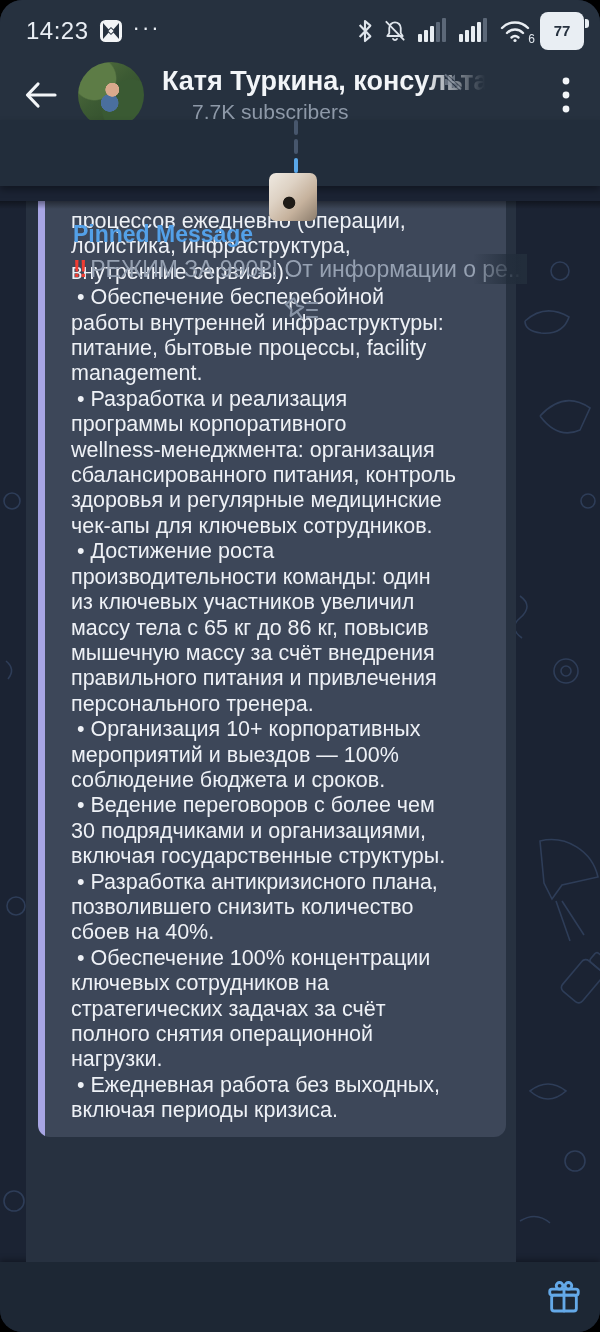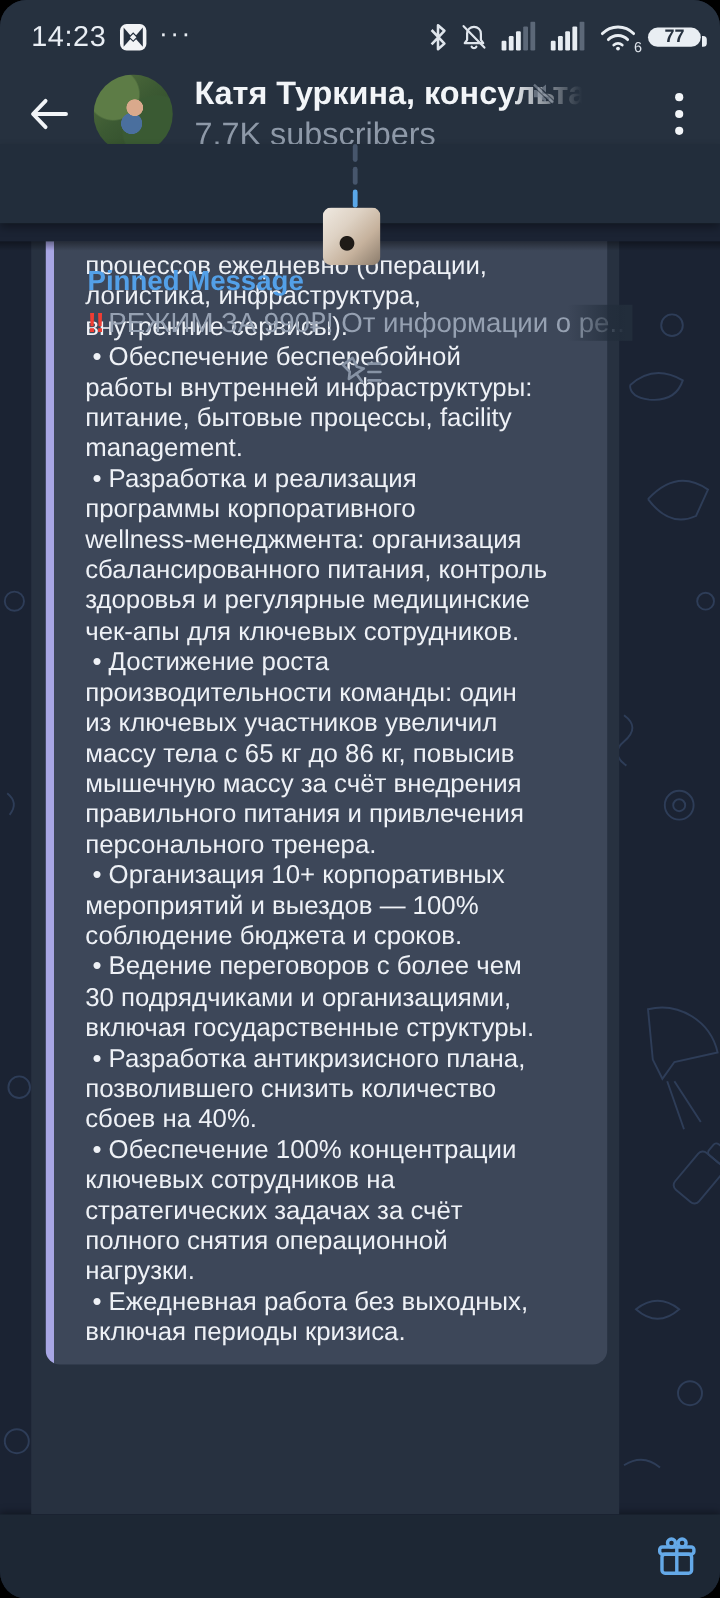--- a/index.html
+++ b/index.html
@@ -17,21 +17,21 @@
     padding:6px 16px 0 26px;
   }
   .sb-left, .sb-right { display:flex; align-items:center; }
   .sb-left { gap:10px; }
   .sb-right { gap:9px; }
   .sb-time { font-size:24px; font-weight:500; color:#e9eef4; letter-spacing:.5px; }
   .sb-dots { font-size:22px; color:#e9eef4; letter-spacing:2px; margin-top:-6px; }
   .wifi-wrap { position:relative; }
   .wifi-gen { position:absolute; right:-4px; bottom:-2px; font-size:12px; color:#dfe5ec; }
   .battery {
-    min-width:44px; height:16px; background:#e9eef3; border-radius:8px;
+    min-width:44px; height:38px; background:#e9eef3; border-radius:8px;
     display:flex; align-items:center; justify-content:center; position:relative;
   }
   .battery span { font-size:15px; font-weight:bold; color:#26313f; }
   .battery::after {
     content:""; position:absolute; right:-5px; top:7px; width:4px; height:9px;
     background:#e9eef3; border-radius:0 3px 3px 0;
   }
 
   
   .header {
@@ -51,21 +51,21 @@
   .header-titles { flex:1; min-width:0; position:relative; }
   .title-row { display:flex; align-items:center; gap:8px; }
   .chat-title {
     font-size:27px; font-weight:bold; color:#f2f5f8; white-space:nowrap;
     max-width:330px; overflow:hidden; position:relative;
   }
   .title-fade {
     position:absolute; top:0; left:262px; width:72px; height:34px;
     background:linear-gradient(90deg, rgba(38,49,63,0), #26313f 85%);
   }
-  .chat-subtitle { font-size:27px; color:#8e99a8; margin-top:3px; }
+  .chat-subtitle { font-size:21px; color:#8e99a8; margin-top:3px;margin-left:30px; }
   .menu-btn { width:44px; height:60px; display:flex; align-items:center; justify-content:center; }
 
   
   .pinned-bar {
     position:absolute; top:120px; left:0; width:600px; height:66px;
     background:#222d3b; display:flex; align-items:center;
     box-shadow:0 4px 7px rgba(0,0,0,.35); z-index:5; padding:0 10px;flex-direction:column;
   }
   .pin-segments { display:flex; flex-direction:column; gap:4px; margin:0 10px 0 2px; }
   .pin-segments i { display:block; width:4px; height:15px; border-radius:2px; background:#47566c; }

